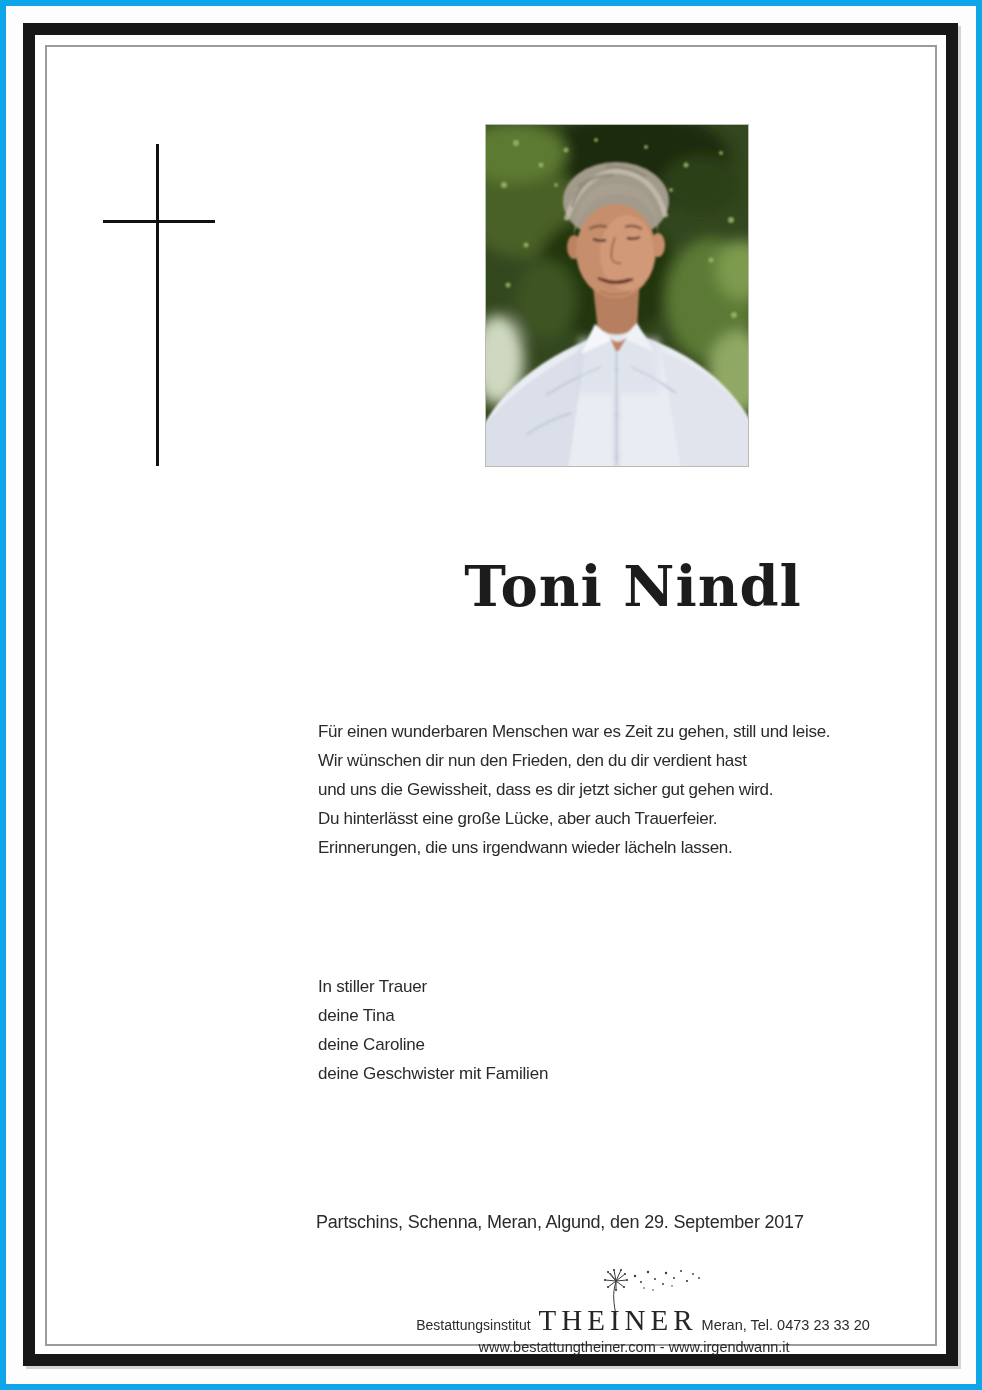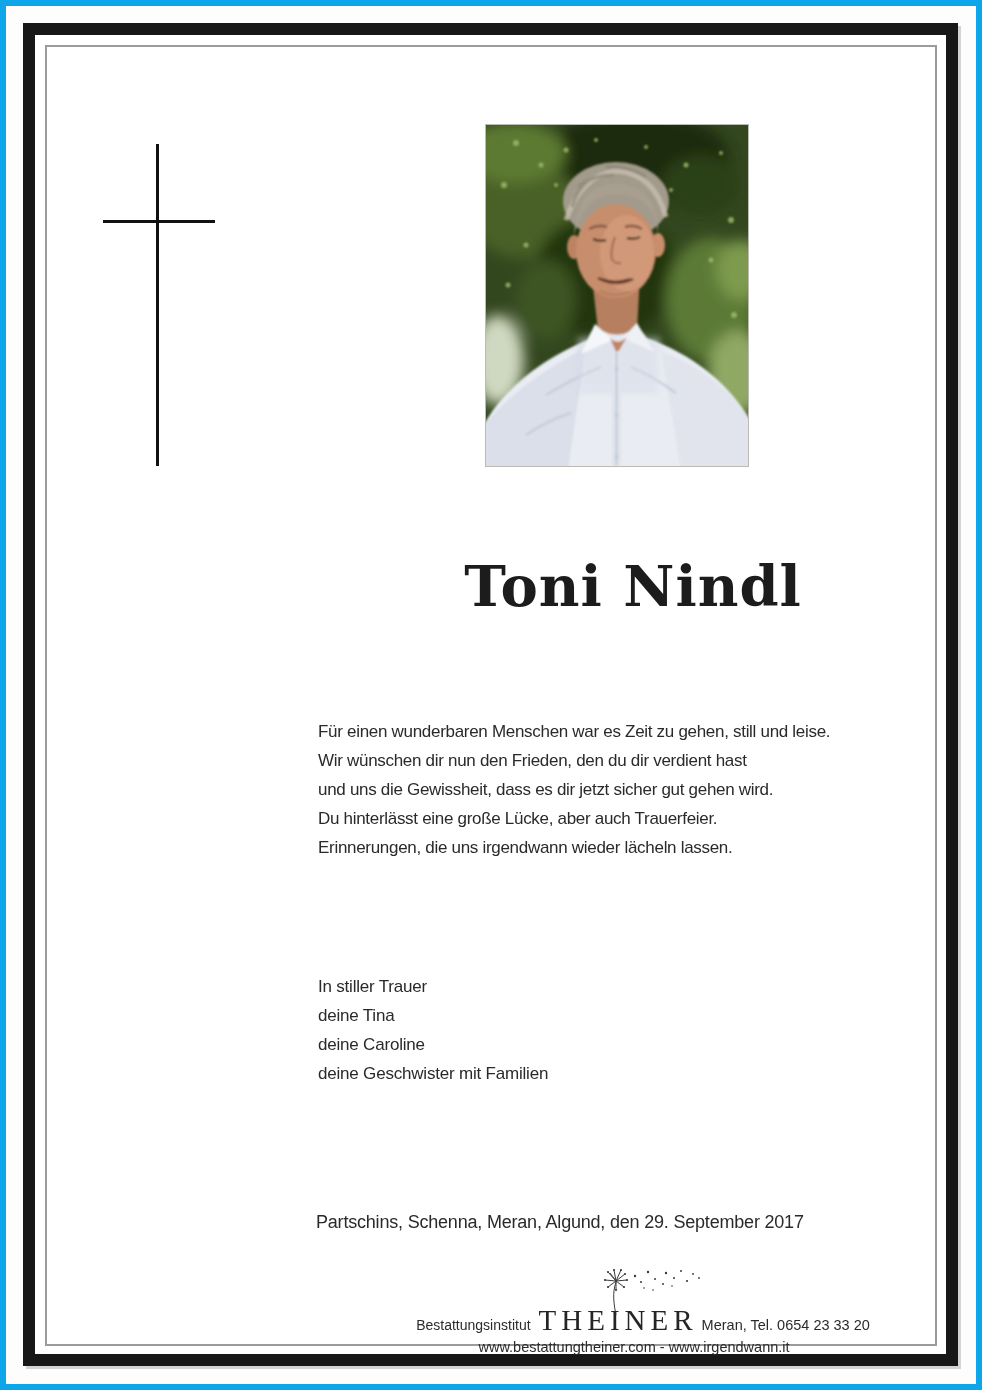--- a/index.html
+++ b/index.html
@@ -256,18 +256,18 @@
       <circle cx="110" cy="7" r="0.9"></circle>
         <circle cx="116" cy="11" r="0.9"></circle>
         <circle cx="61" cy="21" r="0.8"></circle>
       <circle cx="70" cy="23" r="0.8"></circle>
         <circle cx="89" cy="19" r="0.8"></circle>
     </g>
   </svg>
 
   <div class="footer">
     <div class="line1">
-      <span class="inst-label">Bestattungsinstitut</span><span class="inst-name">THEINER</span><span class="contact">Meran, Tel. 0654 23 33 20</span>
+      <span class="inst-label">Bestattungsinstitut</span><span class="inst-name">THEINER</span><span class="contact">Meran, Tel. 0473 23 33 20</span>
     </div>
     <div class="line2">www.bestattungtheiner.com - www.irgendwann.it</div>
   </div>
 
 </div>
 
 </body></html>

